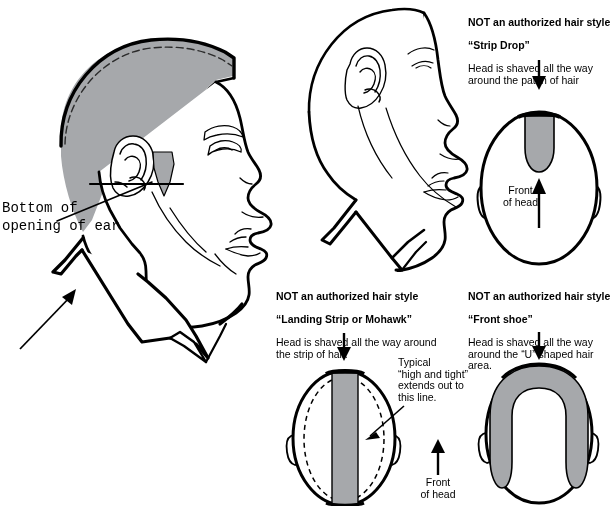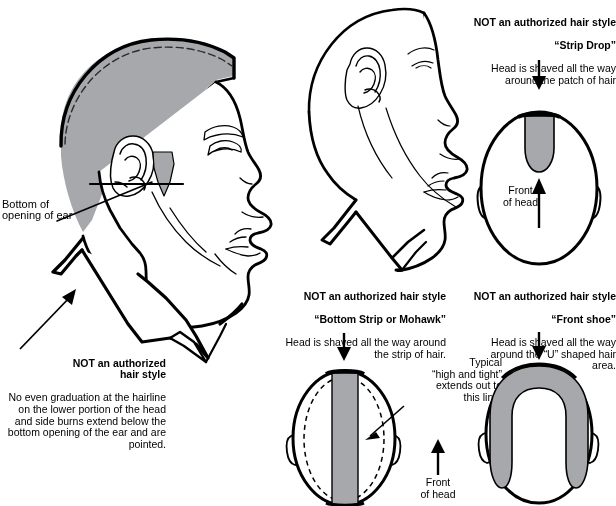--- a/index.html
+++ b/index.html
@@ -17,30 +17,30 @@
     height: 506px;
     overflow: hidden;
     background: #ffffff;
   }
   .cap {
     position: absolute;
     font-size: 10.5px;
     line-height: 11.6px;
     color: #000;
     white-space: pre-line;
-    text-align: right;
   }
   .cap .hd {
     font-weight: bold;
   }
   .cap-small {
     position: absolute;
-    font-size: 11px;
-    line-height: 11px;
+    font-size: 14px;
+    line-height: 18px;
     white-space: pre-line;
+    font-family: Liberation Mono, monospace;
   }
   svg { display:block; }
   .illo {
     position: absolute;
   }
 </style>
 </head>
 <body>
 
 <div id="page">
@@ -175,25 +175,20 @@
   </div>
 
   <div class="cap-small" style="left:2px; top:199px;">Bottom of
 opening of ear</div>
 
   <svg class="illo" style="left:14px; top:285px;" width="80" height="70" viewBox="0 0 80 70">
     <line x1="6" y1="64" x2="58" y2="10" stroke="#000" stroke-width="1.8"></line>
     <polygon points="62,4 48,12 58,20" fill="#000"></polygon>
   </svg>
 
-  <div class="cap" style="left:2px; top:346px; width:164px;">
-    <span class="hd">NOT an authorized
-hair style</span><br>
-    <span>No even graduation at the hairline on the lower portion of the head and side burns extend below the bottom opening of the ear and are pointed.</span>
-  </div>
 
   <div class="illo" style="left:296px; top:2px;">
     <svg width="180" height="270" viewBox="0 0 180 270">
       <g fill="none" stroke="#000" stroke-linejoin="round" stroke-linecap="round">
 
         <path fill="#6e7073" stroke="none" d="M104,6 L127,10 L130,24 L113,12 Z"></path>
 
         <path stroke="#000" stroke-width="2.6" fill="#fff" d="M13,110
                  C12,60 46,14 96,8
                  C110,6 120,7 128,11
@@ -282,21 +277,21 @@
         <polygon points="73,120 66,136 80,136" fill="#000"></polygon>
       </g>
     </svg>
   </div>
 
   <div class="cap" style="left:503px; top:185px; text-align:center;">Front
 of head</div>
 
   <div class="cap" style="left:276px; top:279px; width:170px;">
     <span class="hd">NOT an authorized hair style</span><br>
-    <span class="hd">“Bottom Strip or Mohawk”</span><br>
+    <span class="hd">“Landing Strip or Mohawk”</span><br>
     <span>Head is shaved all the way around the strip of hair.</span>
   </div>
 
   <div class="illo" style="left:282px; top:333px;">
     <svg width="132" height="173" viewBox="0 0 132 173">
 
       <g>
         <line x1="62" y1="0" x2="62" y2="20" stroke="#000" stroke-width="2.4"></line>
         <polygon points="62,28 55,14 69,14" fill="#000"></polygon>
       </g>
@@ -309,21 +304,21 @@
       <ellipse cx="62" cy="106" rx="40" ry="62" fill="none" stroke="#000" stroke-width="1.5" stroke-dasharray="5,4"></ellipse>
 
       <path fill="#a6a8ab" stroke="#000" stroke-width="1.4" d="M50,40 L76,40 L76,172 L50,172 Z"></path>
 
       <path fill="none" stroke="#000" stroke-width="4" d="M44,41 C51,37 75,37 82,41"></path>
 
       <path fill="none" stroke="#000" stroke-width="3" d="M44,170 C51,173 75,173 82,170"></path>
     </svg>
   </div>
 
-  <div class="cap" style="left:398px; top:357px; width:78px;margin-left:26px;">Typical
+  <div class="cap" style="left:398px; top:357px; width:78px;">Typical
 “high and tight”
 extends out to
 this line.</div>
 
   <svg class="illo" style="left:360px; top:402px;" width="50" height="40" viewBox="0 0 50 40">
     <line x1="44" y1="4" x2="10" y2="34" stroke="#000" stroke-width="1.6"></line>
     <polygon points="5,38 16,30 20,36" fill="#000"></polygon>
   </svg>
 
   <svg class="illo" style="left:418px; top:437px;" width="40" height="40" viewBox="0 0 40 40">

